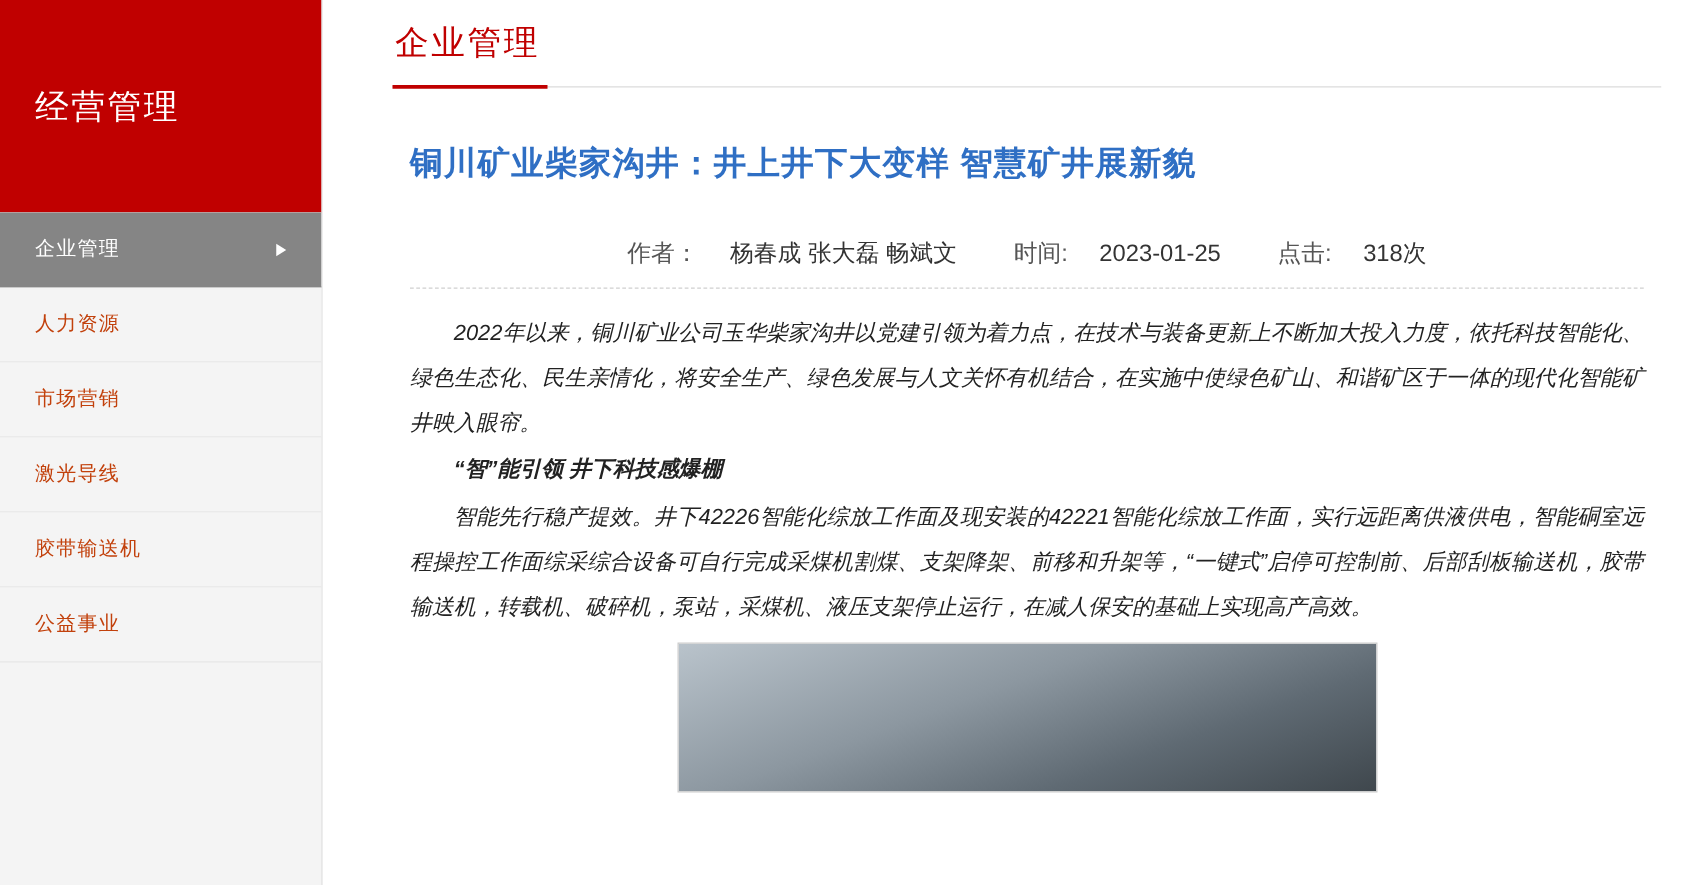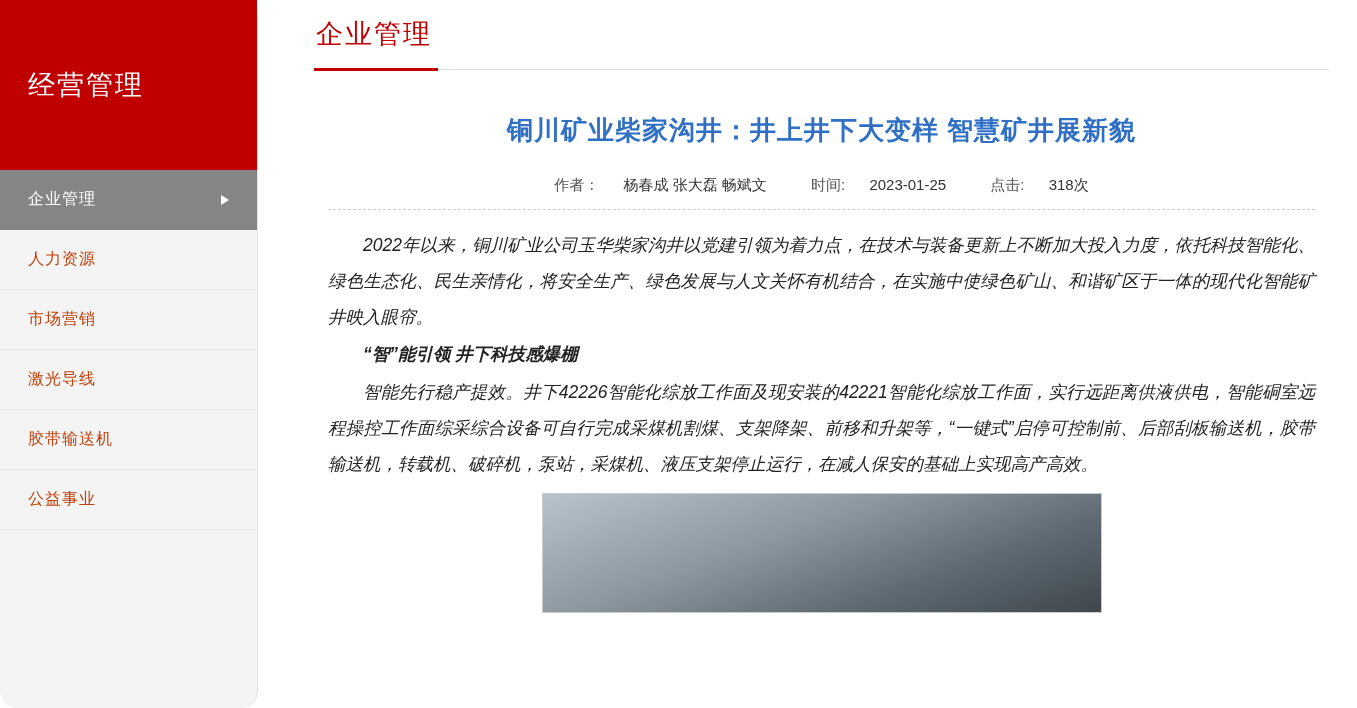--- a/index.html
+++ b/index.html
@@ -21,21 +21,20 @@
   }
 
   
   .sidebar {
     width: 258px;
     flex: 0 0 258px;
     background: #f4f4f4;
     border-right: 1px solid #e2e2e2;
     display: flex;
     flex-direction: column;
-    border-radius: 17px;
   }
   .sidebar-header {
     height: 170px;
     background: #c00000;
     color: #ffffff;
     display: flex;
     align-items: center;
     padding-left: 28px;
   }
   .sidebar-header-title {
@@ -90,33 +89,33 @@
     padding: 0 6px 16px 2px;
     border-bottom: 3px solid #c00000;
     margin-bottom: -2px;
     letter-spacing: 2px;
   }
 
   .article {
     padding: 0 14px;
   }
   .article-title {
-    text-align: center;
+    text-align: left;
     color: #2f6fc4;
     font-size: 26px;
     font-weight: bold;
     letter-spacing: 1px;
     margin: 44px 0 0 0;
     line-height: 1.3;
   }
   .article-meta {
     text-align: center;
     color: #555555;
-    font-size: 15px;
-    margin-top: 28px;
+    font-size: 19px;
+    margin-top: 42px;
     padding-bottom: 14px;
     border-bottom: 1px dashed #cfcfcf;
   }
   .article-meta span { margin: 0 10px; }
   .meta-val { color: #333333; }
 
   .body-text {
     font-size: 17.5px;
     color: #222222;
     line-height: 2.05;

